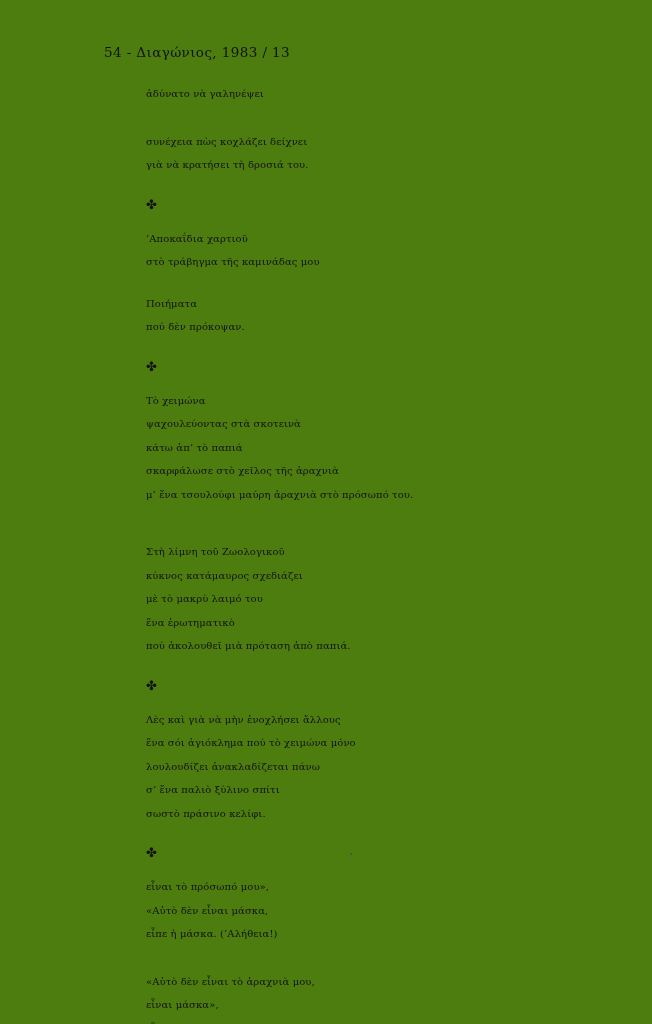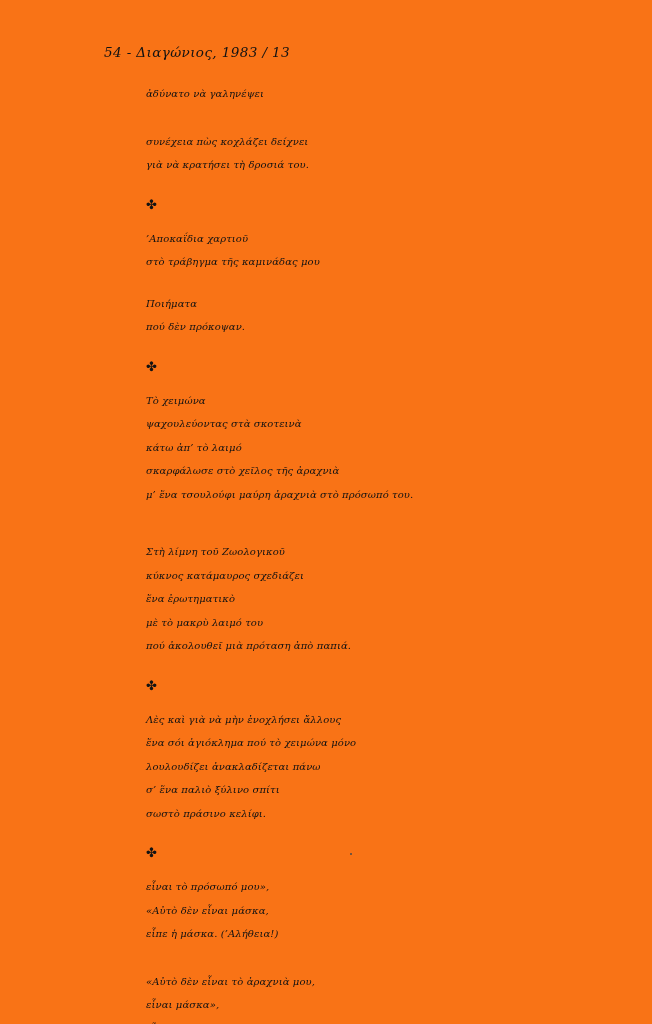--- a/index.html
+++ b/index.html
@@ -11,22 +11,21 @@
     width: 652px;
     height: 1024px;
     position: relative;
     font-family: "DejaVu Serif", serif;
     color: #111111;
     overflow: hidden;
   }
   .page {
     position: absolute;
     inset: 0;
-    background: #f97316;
-    font-style: italic;
+    background: #4d7c0f;
   }
   .header {
     position: absolute;
     left: 104px;
     top: 44px;
     font-family: "DejaVu Serif", serif;
     font-size: 13.5px;
     letter-spacing: 0.4px;
     white-space: nowrap;
     color: #121212;
@@ -103,31 +102,31 @@
       <div class="line">πού δὲν πρόκοψαν.</div>
     </div>
     <div class="spacer-md"></div>
 
     <div class="ornament">✤</div>
     <div class="spacer-sm"></div>
 
     <div class="block">
       <div class="line">Τὸ χειμώνα</div>
       <div class="line">ψαχουλεύοντας στὰ σκοτεινὰ</div>
-      <div class="line">κάτω ἀπ’ τὸ λαιμό</div>
+      <div class="line">κάτω ἀπ’ τὸ παπιά</div>
       <div class="line">σκαρφάλωσε στὸ χεῖλος τῆς ἀραχνιὰ</div>
       <div class="line">μ’ ἕνα τσουλούφι μαύρη ἀραχνιὰ στὸ πρόσωπό του.</div>
     </div>
     <div class="spacer-xl"></div>
 
     <div class="block">
       <div class="line">Στὴ λίμνη τοῦ Ζωολογικοῦ</div>
       <div class="line">κύκνος κατάμαυρος σχεδιάζει</div>
+      <div class="line">μὲ τὸ μακρὺ λαιμό του</div>
       <div class="line">ἕνα ἐρωτηματικὸ</div>
-      <div class="line">μὲ τὸ μακρὺ λαιμό του</div>
       <div class="line">πού ἀκολουθεῖ μιὰ πρόταση ἀπὸ παπιά.</div>
     </div>
     <div class="spacer-md"></div>
 
     <div class="ornament">✤</div>
     <div class="spacer-sm"></div>
 
     <div class="block">
       <div class="line">Λὲς καὶ γιὰ νὰ μὴν ἐνοχλήσει ἄλλους</div>
       <div class="line">ἕνα σόι ἀγιόκλημα πού τὸ χειμώνα μόνο</div>

